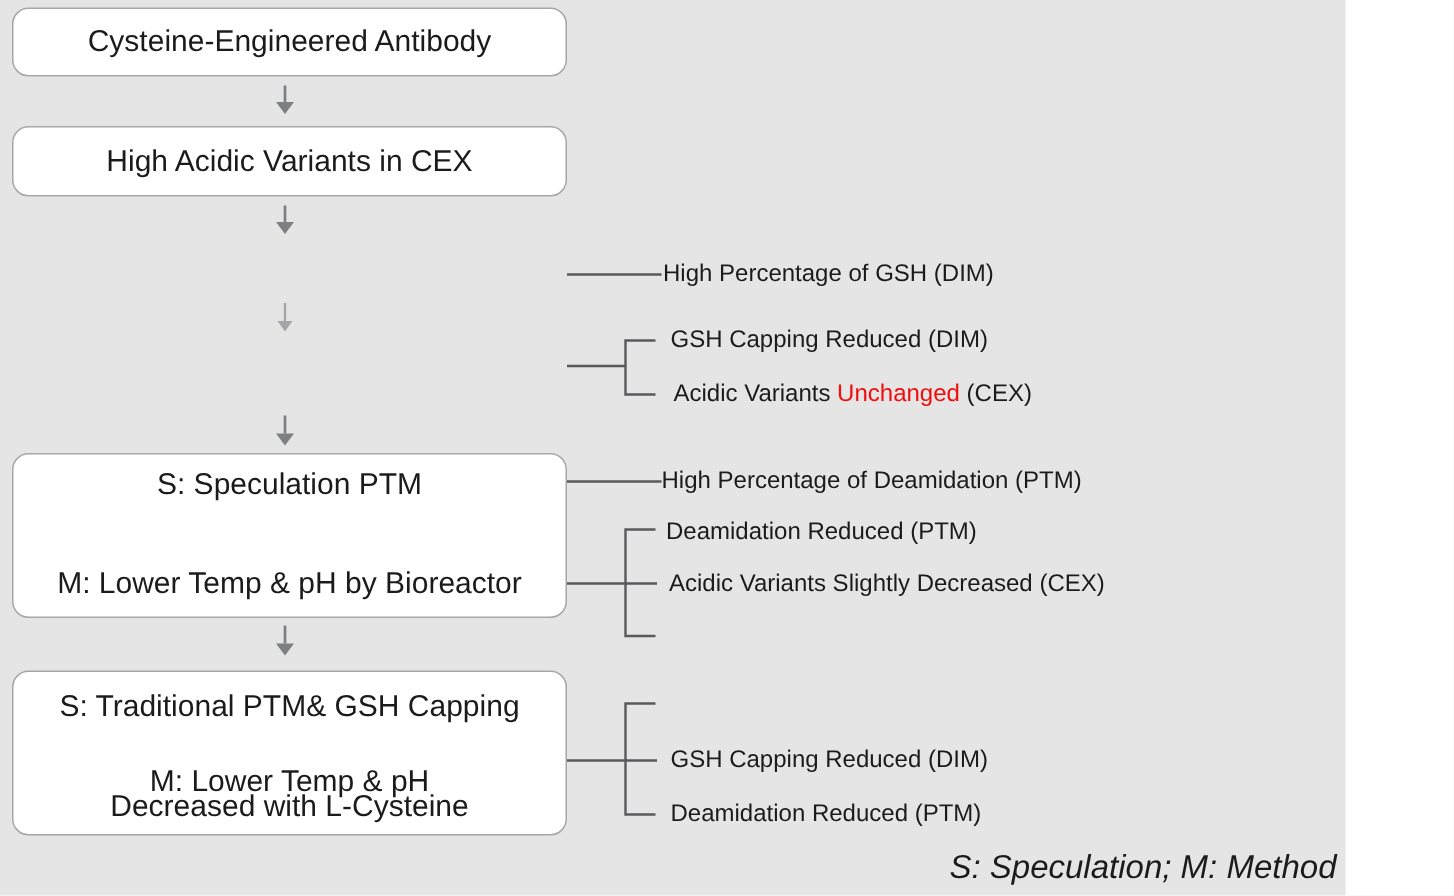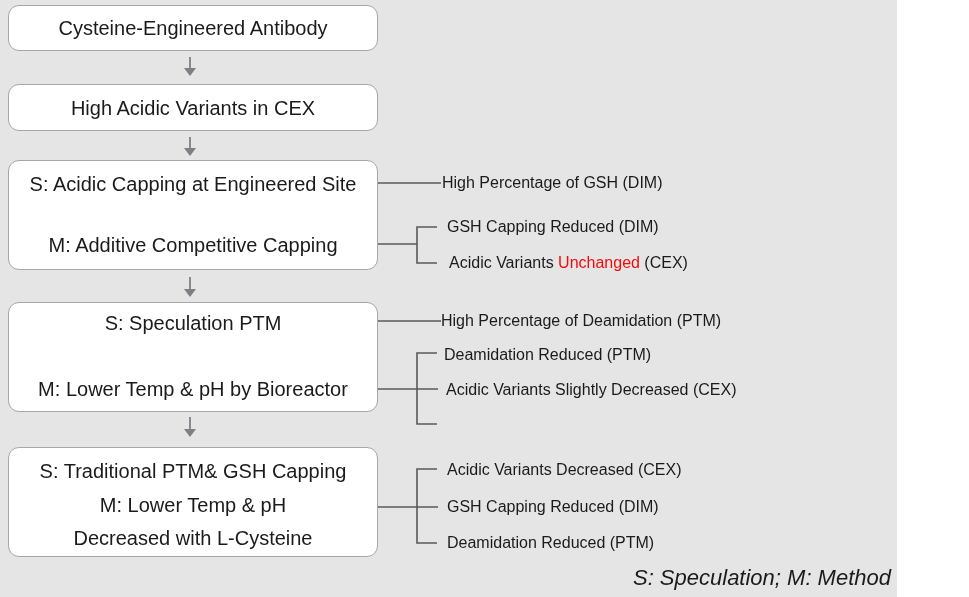--- a/index.html
+++ b/index.html
@@ -70,43 +70,38 @@
   </svg>
 
   <div class="box simple" style="top:5px;height:46px;">
     <span>Cysteine-Engineered Antibody</span>
   </div>
 
   <div class="box simple" style="top:84px;height:47px;">
     <span>High Acidic Variants in CEX</span>
   </div>
 
-  <div class="box" style="top:160px;height:110px;">
-    <div class="row" style="top:10px;">S: Acidic Capping at Engineered Site</div>
-    <div class="row" style="top:71px;">M: Additive Competitive Capping</div>
-  </div>
 
   <div class="box" style="top:302px;height:110px;">
     <div class="row" style="top:7px;">S: Speculation PTM</div>
     <div class="row" style="top:73px;">M: Lower Temp &amp; pH by Bioreactor</div>
   </div>
 
   <div class="box" style="top:447px;height:110px;">
     <div class="row" style="top:10px;">S: Traditional PTM&amp; GSH Capping</div>
-    <div class="row" style="top:44px;">M: Lower Temp &amp; pH</div>
+    <div class="row" style="top:60px;">M: Lower Temp &amp; pH</div>
     <div class="row" style="top:77px;">Decreased with L-Cysteine</div>
   </div>
 
   <div class="ann" style="left:442px;top:173px;"><span>High Percentage of GSH (DIM)</span><span class="hl"></span><span></span></div>
   <div class="ann" style="left:447px;top:217px;"><span>GSH Capping Reduced (DIM)</span><span class="hl"></span><span></span></div>
   <div class="ann" style="left:441px;top:311px;"><span>High Percentage of Deamidation (PTM)</span><span class="hl"></span><span></span></div>
 
   <div class="ann" style="left:449px;top:253px;"><span>Acidic Variants </span><span class="hl">Unchanged</span><span> (CEX)</span></div>
   <div class="ann" style="left:444px;top:345px;"><span>Deamidation Reduced (PTM)</span><span class="hl"></span><span></span></div>
   <div class="ann" style="left:446px;top:380px;"><span>Acidic Variants Slightly Decreased (CEX)</span><span class="hl"></span><span></span></div>
 
-  <div class="ann" style="left:447px;top:460px;"><span>Acidic Variants Decreased (CEX)</span><span class="hl"></span><span></span></div>
   <div class="ann" style="left:447px;top:497px;"><span>GSH Capping Reduced (DIM)</span><span class="hl"></span><span></span></div>
   <div class="ann" style="left:447px;top:533px;"><span>Deamidation Reduced (PTM)</span><span class="hl"></span><span></span></div>
 
   <div class="legend">S: Speculation; M: Method</div>
 
 </div>
 
 </body></html>

